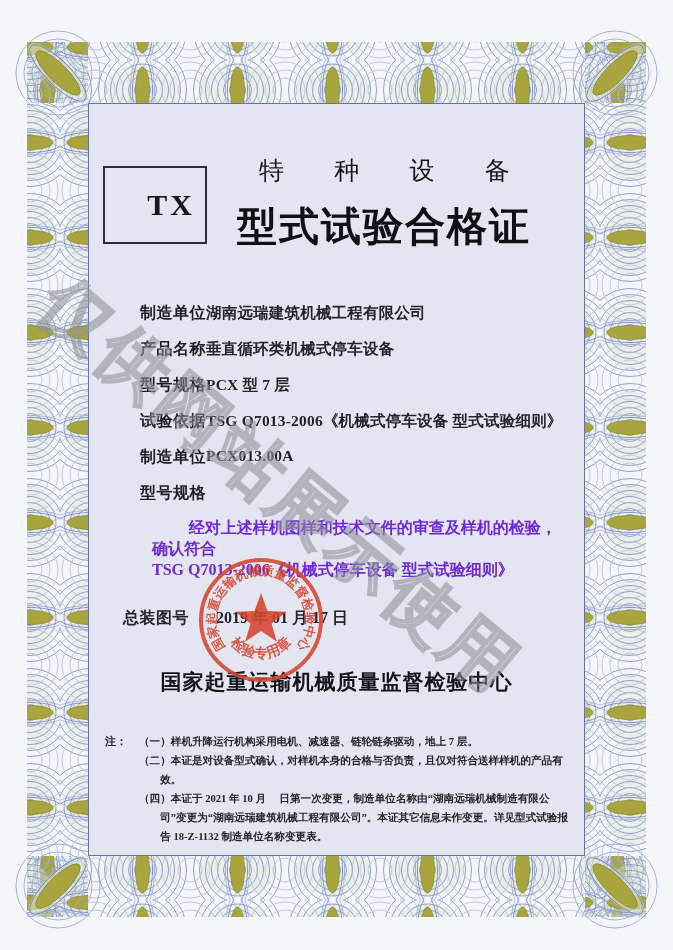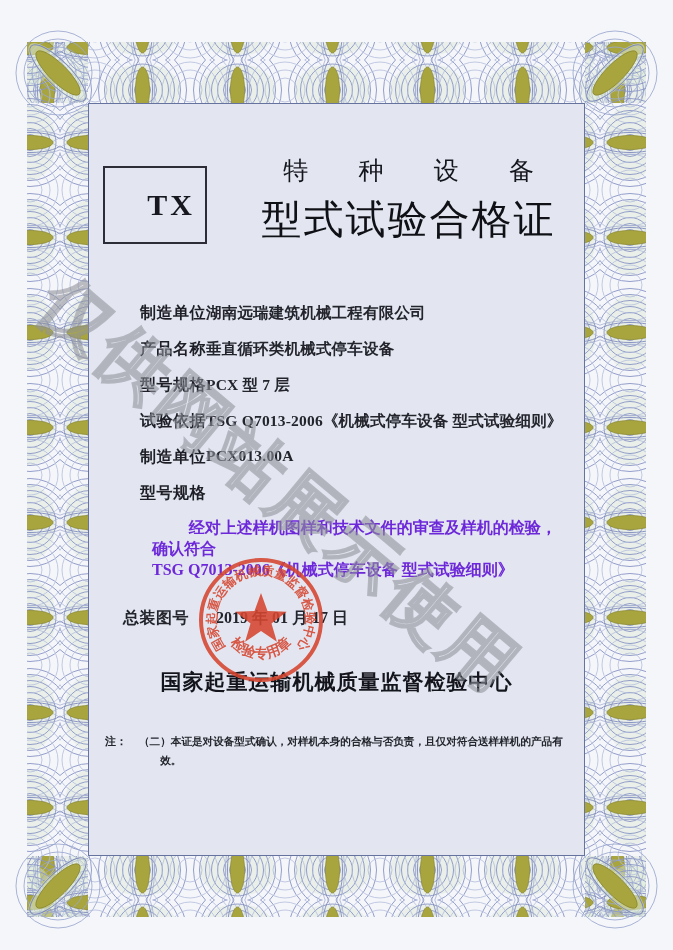--- a/index.html
+++ b/index.html
@@ -19,23 +19,23 @@
     border:1px solid #67739f;
     box-sizing:border-box;
     z-index:5;
   }
   .tx-box{
     position:absolute;left:14px;top:62px;width:104px;height:78px;
     border:2px solid #2c2d36;box-sizing:border-box;
     display:flex;align-items:center;justify-content:center;padding-left:32px;
   }
   .tx-code{font-size:30px;font-weight:700;letter-spacing:3px;color:#17181f;}
-  .title-wrap{position:absolute;left:118px;right:4px;top:50px;text-align:center;padding-left:30px;}
+  .title-wrap{position:absolute;left:118px;right:4px;top:50px;padding-left:30px;}
   .title-small{font-size:25px;letter-spacing:22px;text-indent:22px;color:#15161d;font-weight:500;}
-  .title-large{font-size:40px;letter-spacing:2px;color:#101117;font-weight:400;margin-top:5px;white-space:nowrap;}
+  .title-large{font-size:40px;letter-spacing:2px;color:#101117;font-weight:700;margin-top:12px;white-space:nowrap;}
   .cert-no{position:absolute;left:0;right:0;top:166px;text-align:center;
     font-size:12.5px;letter-spacing:1px;color:#23242c;font-weight:600;}
   .fields{position:absolute;left:51px;right:18px;top:199px;}
   .frow{display:flex;align-items:flex-start;height:36px;}
   .flabel{width:66px;flex:none;font-size:16px;font-weight:600;color:#1d1e26;letter-spacing:0.5px;}
   .fvalue{font-size:15.5px;font-weight:600;color:#23242c;white-space:nowrap;letter-spacing:0.2px;}
   .statement{
     position:absolute;left:63px;right:16px;top:413px;
     font-size:16px;line-height:21px;font-weight:600;color:#6d28d9;
     text-indent:2.3em;
@@ -224,21 +224,23 @@
       <text font-size="14" font-weight="700" fill="#d6452f" font-family="Liberation Serif, DejaVu Serif, serif">
         <textPath href="#arcBottom" startOffset="50%" text-anchor="middle">检验专用章</textPath>
       </text>
     </svg>
 
     <div class="authority">国家起重运输机械质量监督检验中心</div>
 
     <div class="notes">
       <div class="notes-label">注：</div>
       <div class="notes-list">
+        <div class="note-item">（一）样机升降运行机构采用电机、减速器、链轮链条驱动，地上 7 层。</div>
         <div class="note-item">（二）本证是对设备型式确认，对样机本身的合格与否负责，且仅对符合送样样机的产品有效。</div>
+        <div class="note-item">（四）本证于 2021 年 10 月　 日第一次变更，制造单位名称由“湖南远瑞机械制造有限公司”变更为“湖南远瑞建筑机械工程有限公司”。本证其它信息未作变更。详见型式试验报告 18-Z-1132 制造单位名称变更表。</div>
       </div>
     </div>
 
   </div>
 
   <div class="watermark">仅供网站展示使用</div>
 
 </div>
 
 </body></html>

